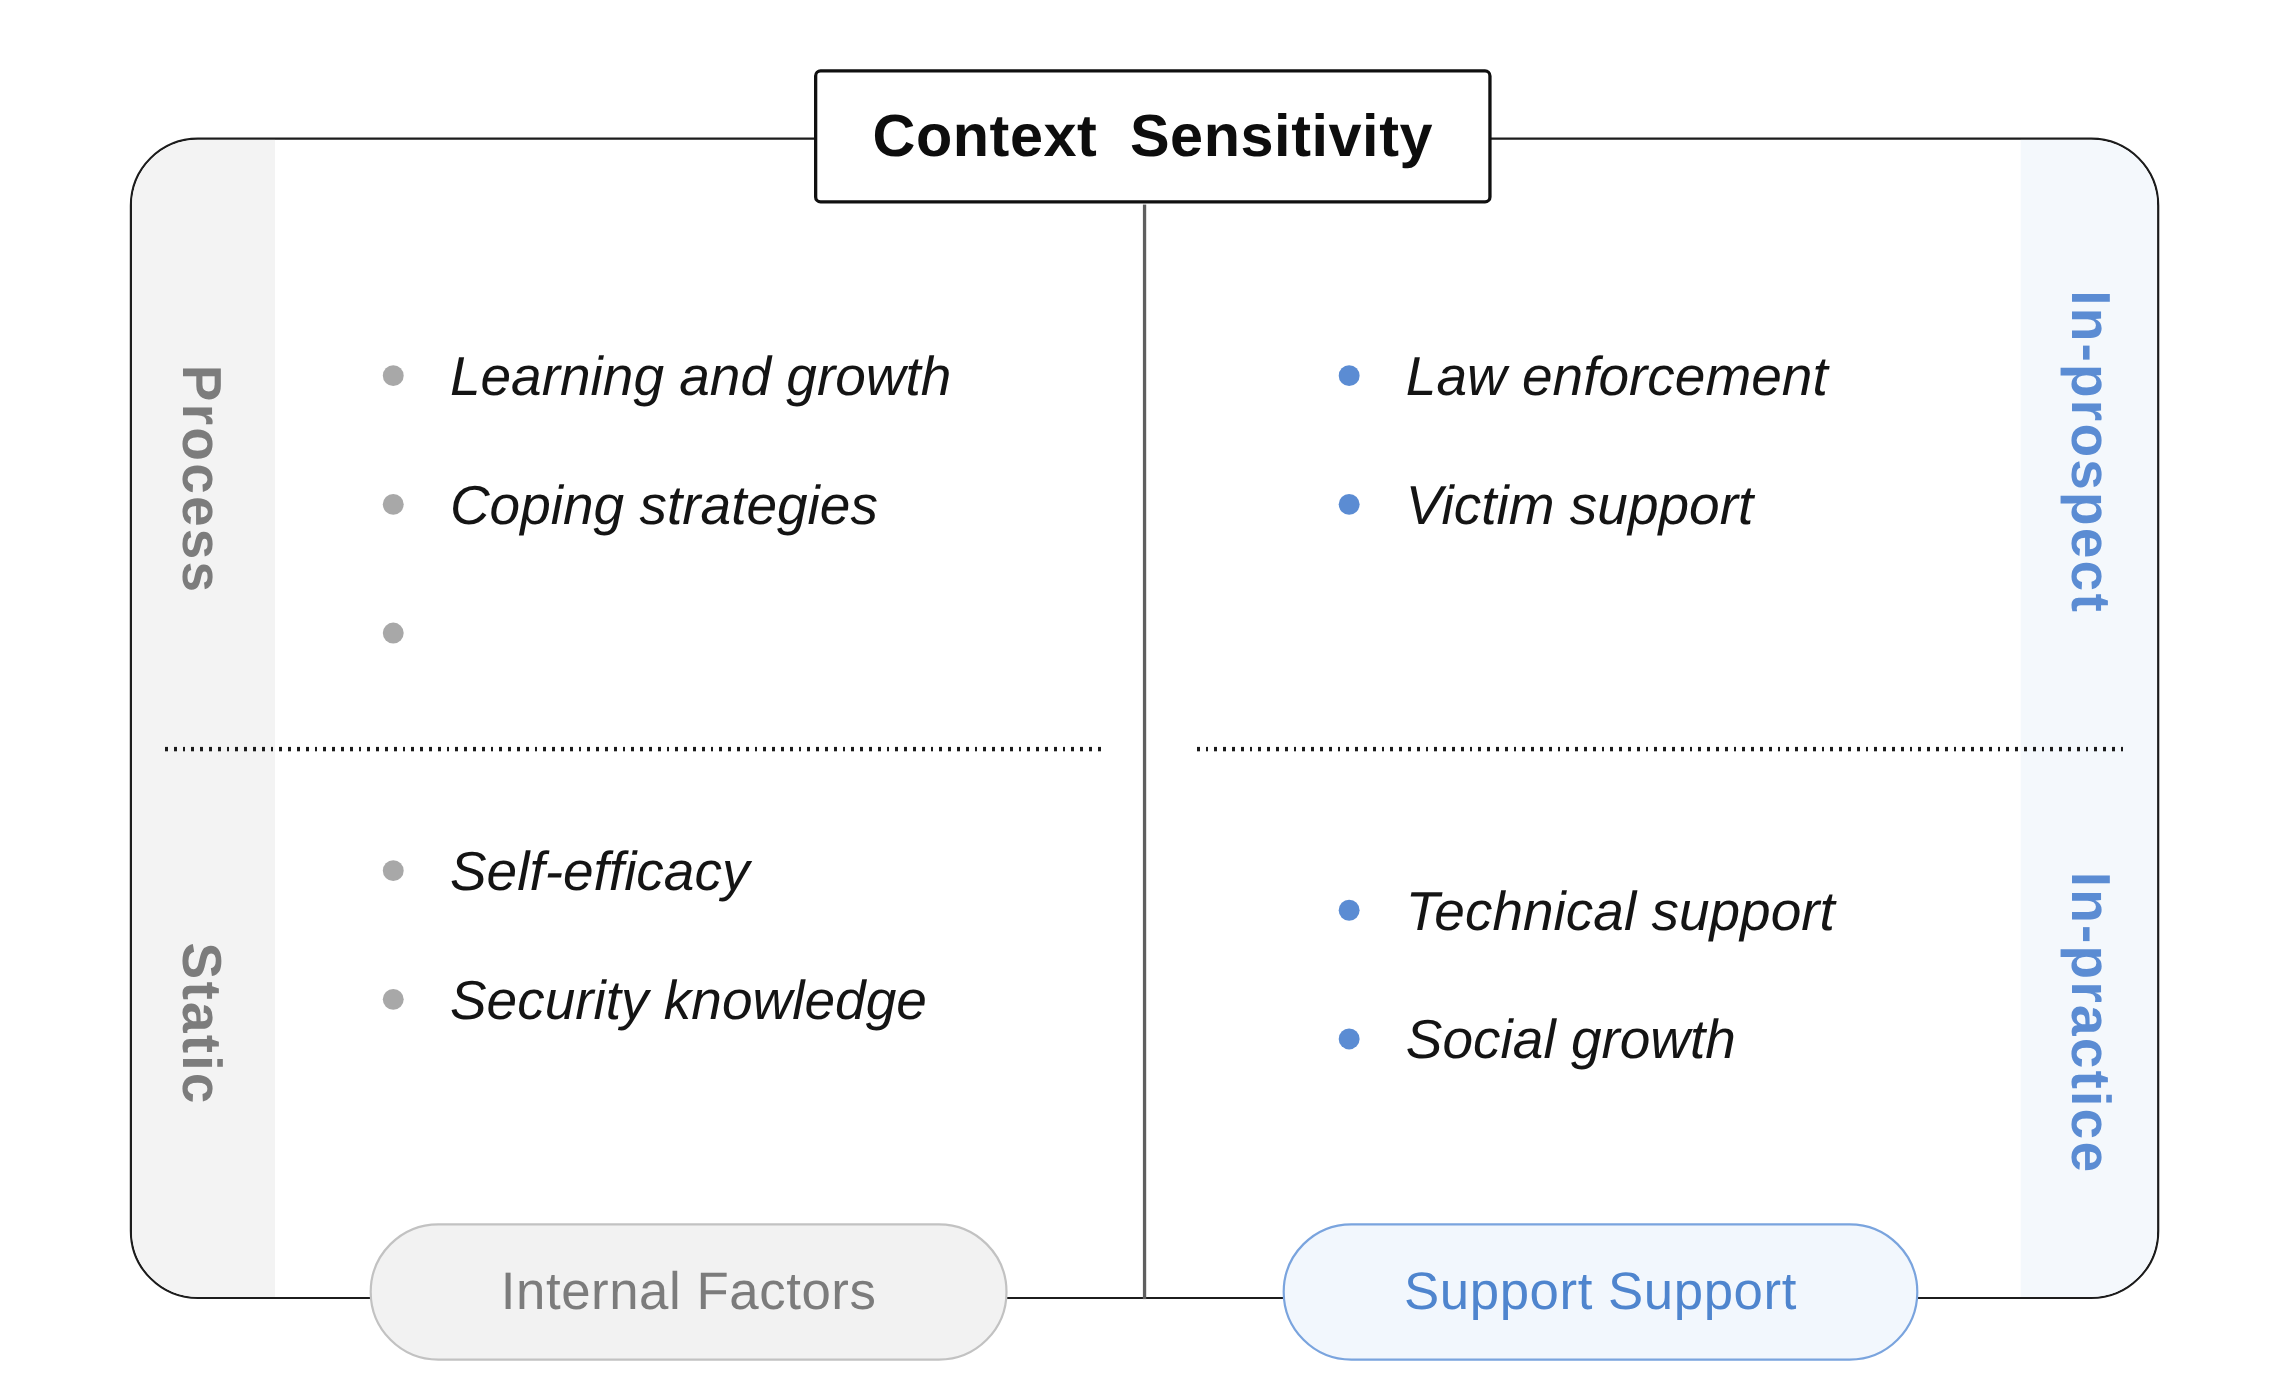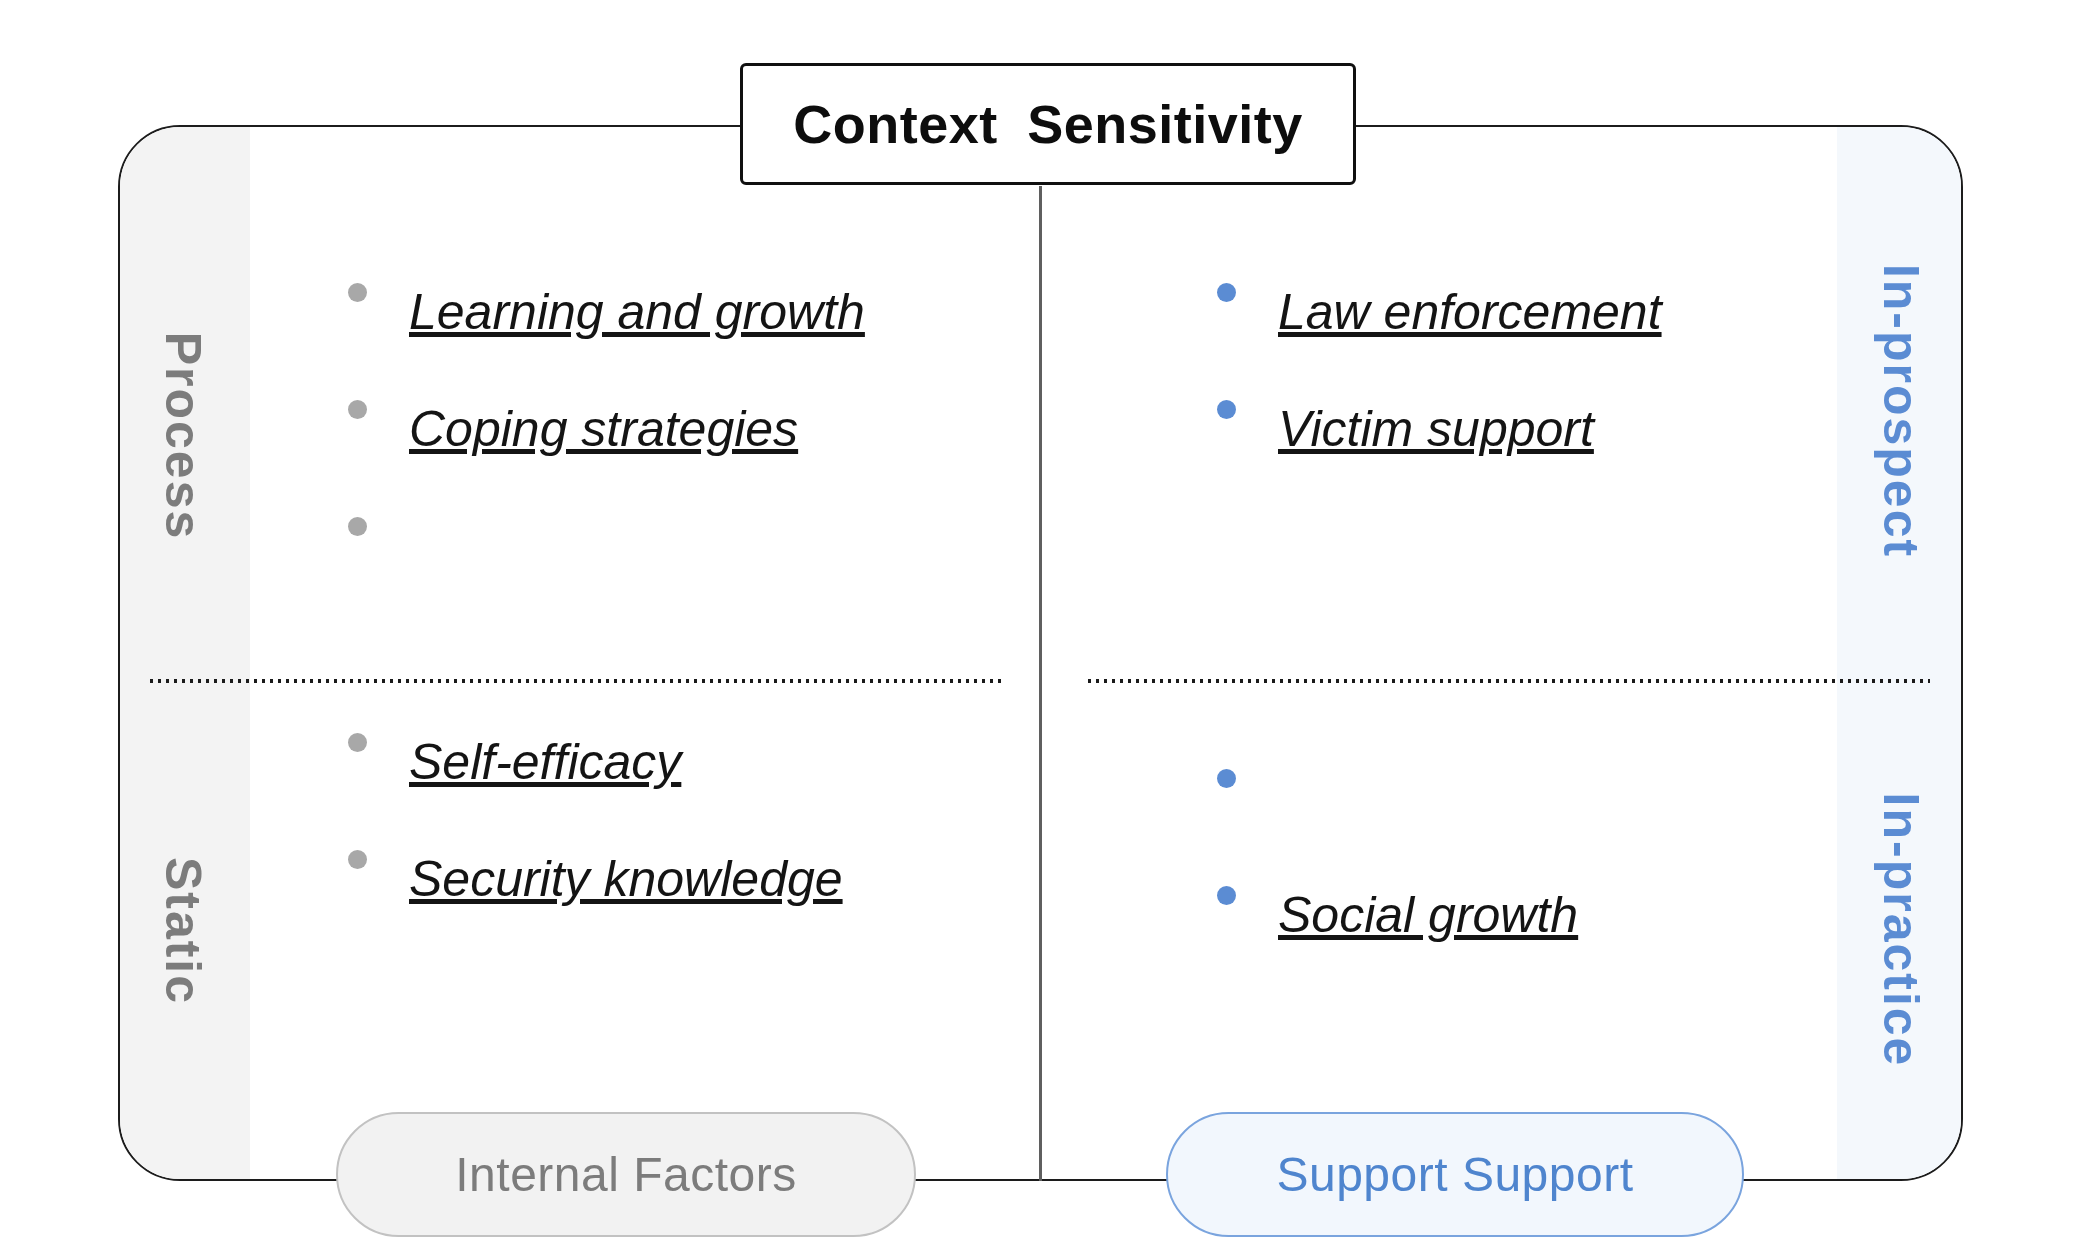--- a/index.html
+++ b/index.html
@@ -40,22 +40,22 @@
     position:absolute;writing-mode:vertical-rl;white-space:nowrap;
     font-weight:bold;transform:translate(-50%,-50%);z-index:3;
     letter-spacing:2px;
   }
   .vlabel.gray{color:var(--gray-text,#7C7C7C);font-size:50px;}
   .vlabel.blue{color:var(--accent-blue,#5B8CD3);font-size:50px;}
   ul.qlist{
     position:absolute;margin:0;padding:0;list-style:none;z-index:2;
   }
   ul.qlist li{
-    display:flex;align-items:flex-start;height:117px;
-    font-style:italic;font-size:50px;color:var(--ink,#141414);white-space:nowrap;text-decoration:underline;
+    display:flex;align-items:center;height:117px;
+    font-style:italic;font-size:50px;color:var(--ink,#141414);white-space:nowrap;
   }
   ul.qlist li .bullet{
     flex:0 0 auto;width:19px;height:19px;border-radius:50%;margin-right:42px;
   }
   .bullet.gray{background:var(--gray-bullet,#A8A8A8);}
   .bullet.blue{background:var(--accent-blue,#5B8CD3);width:21px;height:21px;}
   .list-tl{left:348px;top:283px;}
   .list-tr{left:1217px;top:283px;}
   .list-bl{left:348px;top:733px;}
   .list-br{left:1217px;top:769px;}
@@ -131,20 +131,21 @@
     </li>
     <li>
       <span class="bullet gray"></span>
       <span>Security knowledge</span>
     </li>
   </ul>
 
   <ul class="qlist list-br">
     <li>
       <span class="bullet blue"></span>
+      <span>Technical support</span>
     </li>
     <li>
       <span class="bullet blue"></span>
       <span>Social growth</span>
     </li>
   </ul>
 
   <div class="pill internal">
     <span>Internal Factors</span>
   </div>

